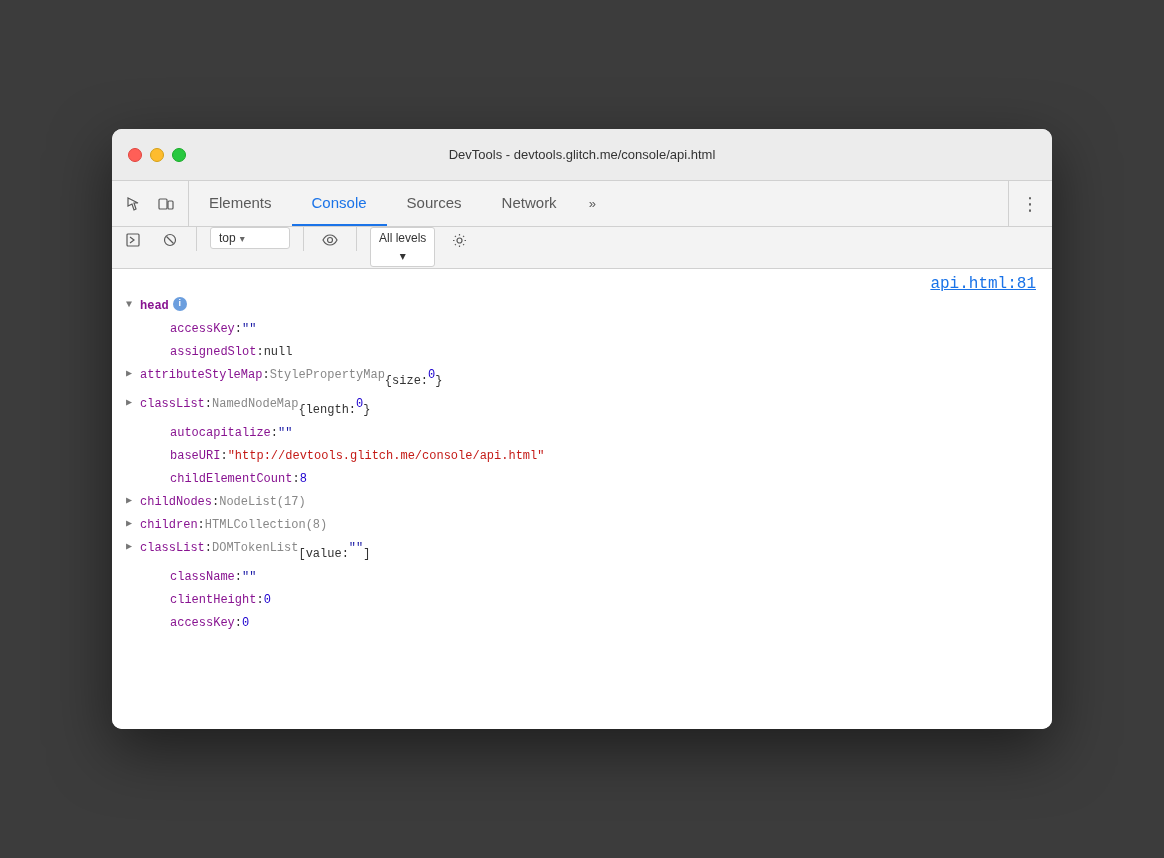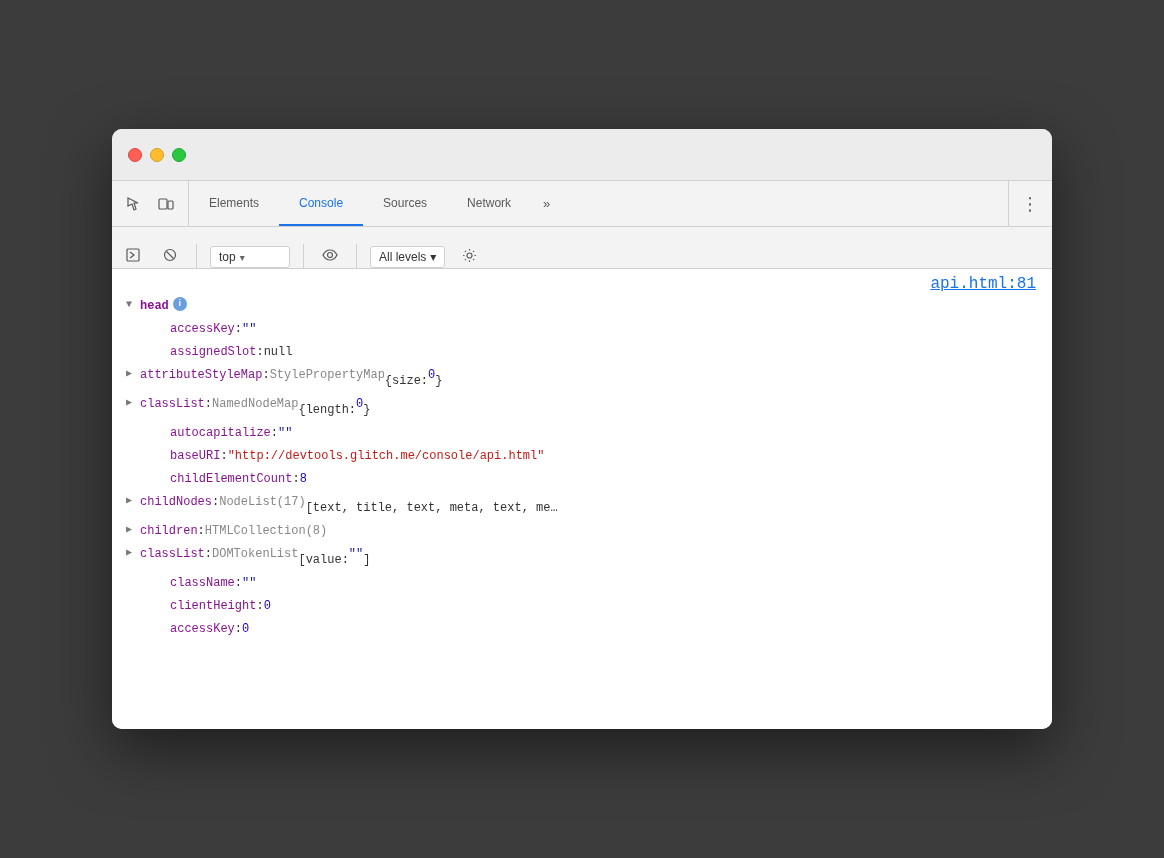--- a/index.html
+++ b/index.html
@@ -89,21 +89,21 @@
     .tabs {
       display: flex;
       align-items: stretch;
       flex: 1;
     }
 
     .tab {
       display: flex;
       align-items: center;
       padding: 0 20px;
-      font-size: 12px;
+      font-size: 15px;
       color: #5a5a5a;
       cursor: pointer;
       border-bottom: 2px solid transparent;
       white-space: nowrap;
       text-align: right;
     }
     .tab.active {
       color: #1a73e8;
       border-bottom: 2px solid #1a73e8;
     }
@@ -130,21 +130,21 @@
       font-size: 18px;
       letter-spacing: 1px;
     }
 
     
     .console-toolbar {
       background: #f3f3f3;
       border-bottom: 1px solid #d0d0d0;
       height: 42px;
       display: flex;
-      align-items: flex-end;
+      align-items: flex-start;
       padding: 0 8px;
       gap: 11px;
     }
 
     .console-icon-btn {
       width: 26px;
       height: 26px;
       display: flex;
       align-items: center;
       justify-content: center;
@@ -199,20 +199,21 @@
       display: flex;
       align-items: center;
       background: white;
       border: 1px solid #d0d0d0;
       border-radius: 3px;
       padding: 3px 8px;
       cursor: pointer;
       font-size: 12px;
       color: #333;
       gap: 4px;
+      flex-direction: column;
     }
 
     .gear-btn {
       width: 26px;
       height: 26px;
       display: flex;
       align-items: center;
       justify-content: center;
       cursor: pointer;
       font-size: 15px;
@@ -327,20 +328,21 @@
 <body>
 
 <div class="window">
 
   <div class="title-bar">
     <div class="traffic-lights">
       <div class="traffic-light tl-red"></div>
       <div class="traffic-light tl-yellow"></div>
       <div class="traffic-light tl-green"></div>
     </div>
+    <span class="title-text">DevTools - devtools.glitch.me/console/api.html</span>
   </div>
 
   <div class="devtools-toolbar">
     <div class="toolbar-icons">
       <div class="toolbar-icon-btn">
         <svg width="16" height="16" viewBox="0 0 16 16" fill="none">
           <path d="M2 2L2 10L6 8L8 14L10 13L8 7L12 7Z" stroke="#5a5a5a" stroke-width="1.2" fill="none"></path>
         </svg>
       </div>
       <div class="toolbar-icon-btn">
@@ -474,21 +476,20 @@
       <span class="prop-name">childElementCount</span>
       <span class="prop-colon">: </span>
       <span class="prop-number">8</span>
     </div>
 
     <div class="console-row indent-1 expandable">
       <span class="expand-arrow right"></span>
       <span class="prop-name">childNodes</span>
       <span class="prop-colon">: </span>
       <span class="prop-type">NodeList(17) </span>
-      <span class="prop-bracket">[text, title, text, meta, text, me…</span>
     </div>
 
     <div class="console-row indent-1 expandable">
       <span class="expand-arrow right"></span>
       <span class="prop-name">children</span>
       <span class="prop-colon">: </span>
       <span class="prop-type">HTMLCollection(8) </span>
     </div>
 
     <div class="console-row indent-1 expandable">

